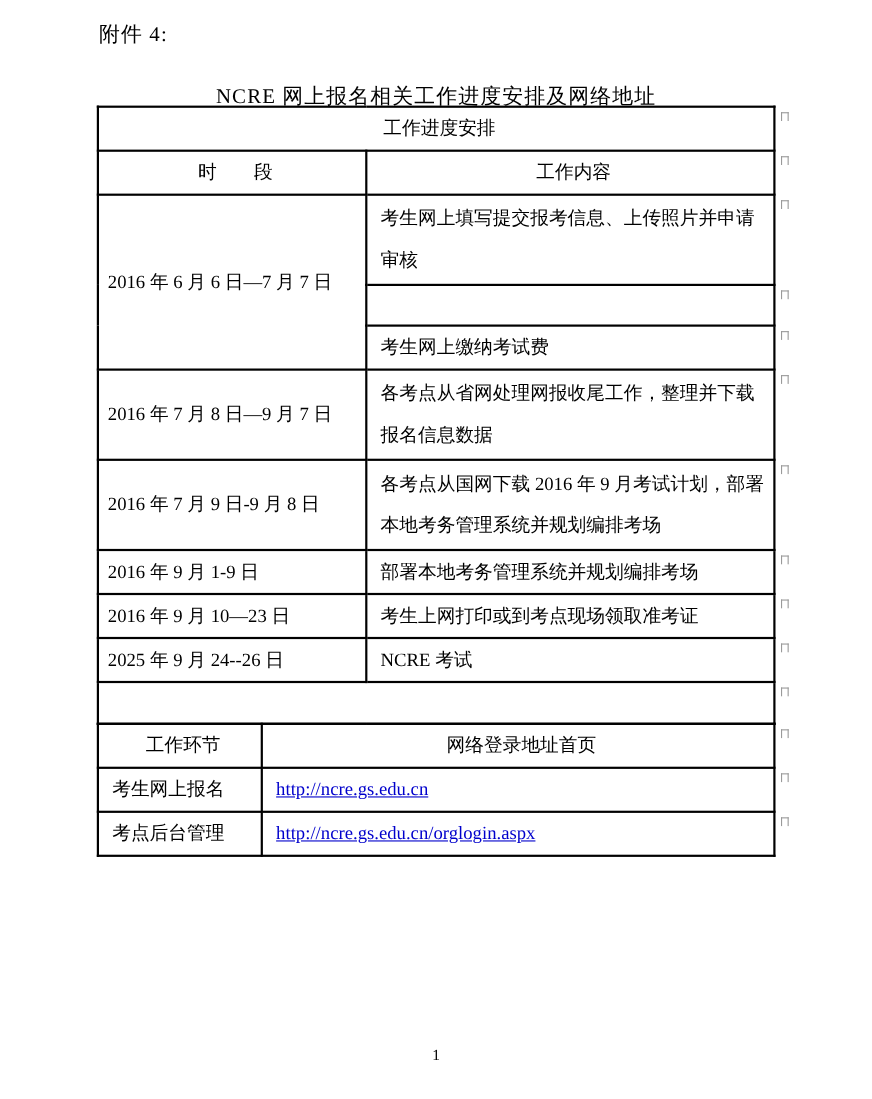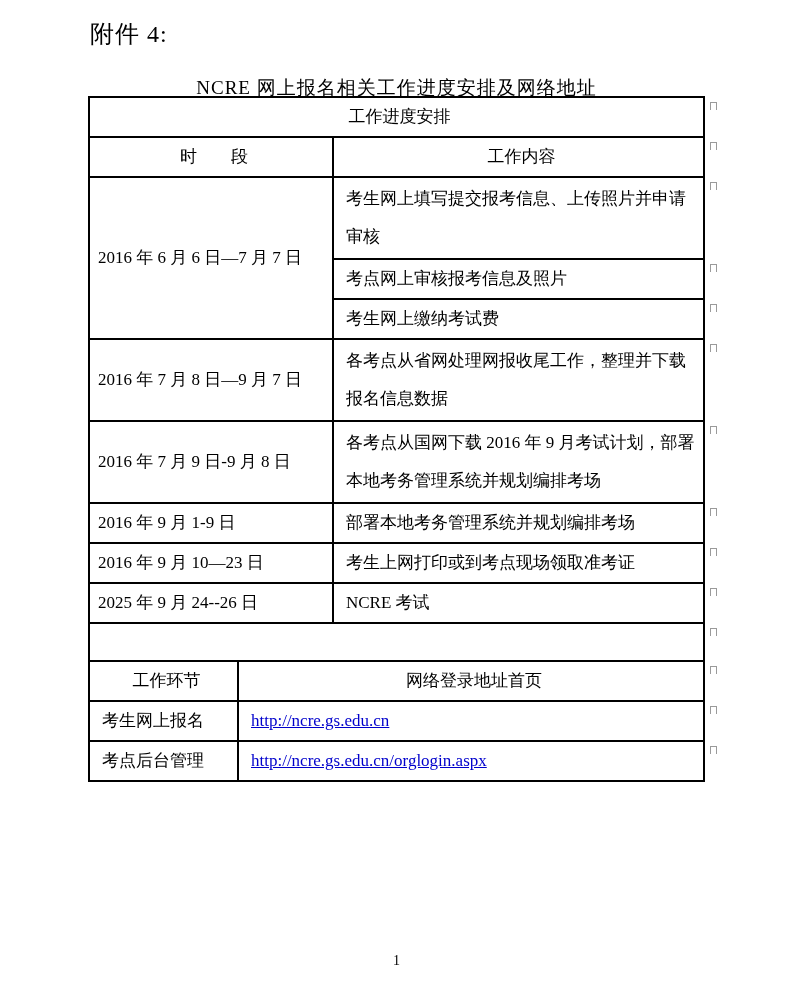--- a/index.html
+++ b/index.html
@@ -5,21 +5,21 @@
   html,body{margin:0;padding:0;background:#ffffff;}
   body{
     width:793px;height:999px;
     font-family:"Liberation Serif","DejaVu Serif",serif;
     color:#000;
   }
   .page{position:relative;width:793px;height:999px;overflow:hidden;background:#fff;}
 
   .attachment-label{
     position:absolute;left:90px;top:18px;
-    font-size:24px;letter-spacing:1px;
+    font-size:19px;letter-spacing:1px;
   }
   .doc-title{
     position:absolute;left:0;top:75px;width:100%;
     text-align:center;font-size:19px;letter-spacing:1px;
   }
 
   .tables{position:absolute;left:88px;top:96px;width:617px;}
   table{
     border-collapse:collapse;width:617px;table-layout:fixed;
     font-size:17px;
@@ -89,21 +89,20 @@
         <td rowspan="3" class="datecell">
           <span>2016 年 6 月 6 日—7 月 7 日</span>
         </td>
         <td class="taskcell wrap2" style="height:73px">
           <span>考生网上填写提交报考信息、上传照片并申请审核</span>
           <span class="pmark"></span>
         </td>
       </tr>
       <tr>
         <td class="taskcell" style="height:35px">
-          <span>考点网上审核报考信息及照片</span>
           <span class="pmark"></span>
         </td>
       </tr>
       <tr>
         <td class="taskcell" style="height:36px">
           <span>考生网上缴纳考试费</span>
           <span class="pmark"></span>
         </td>
       </tr>
 

